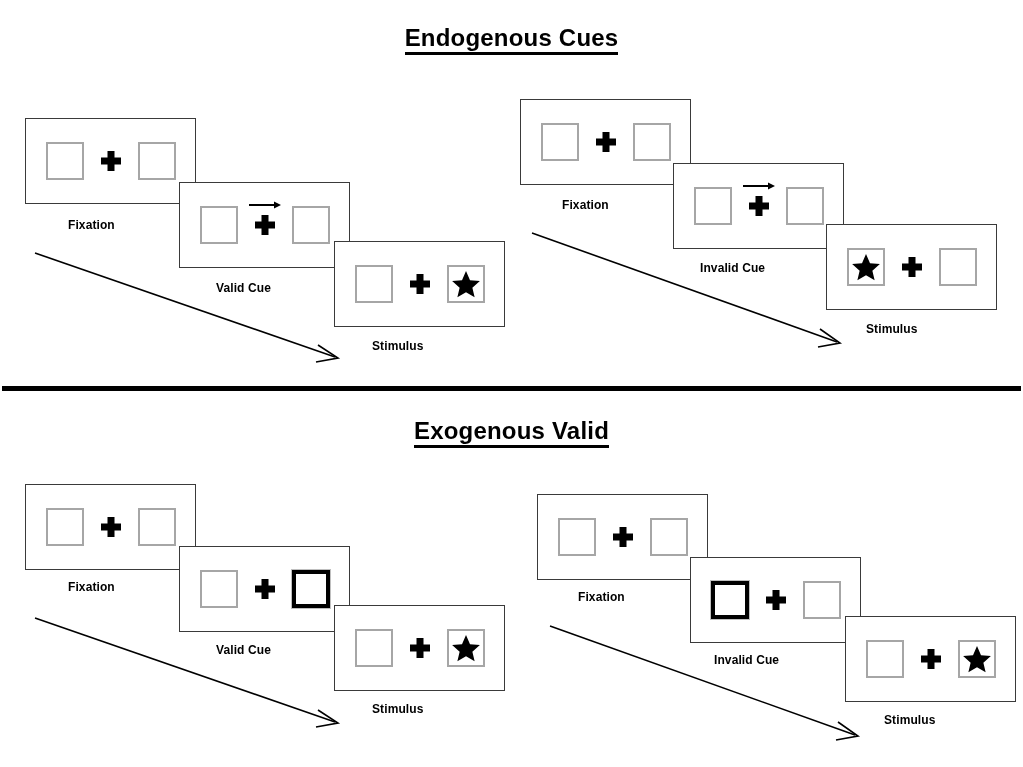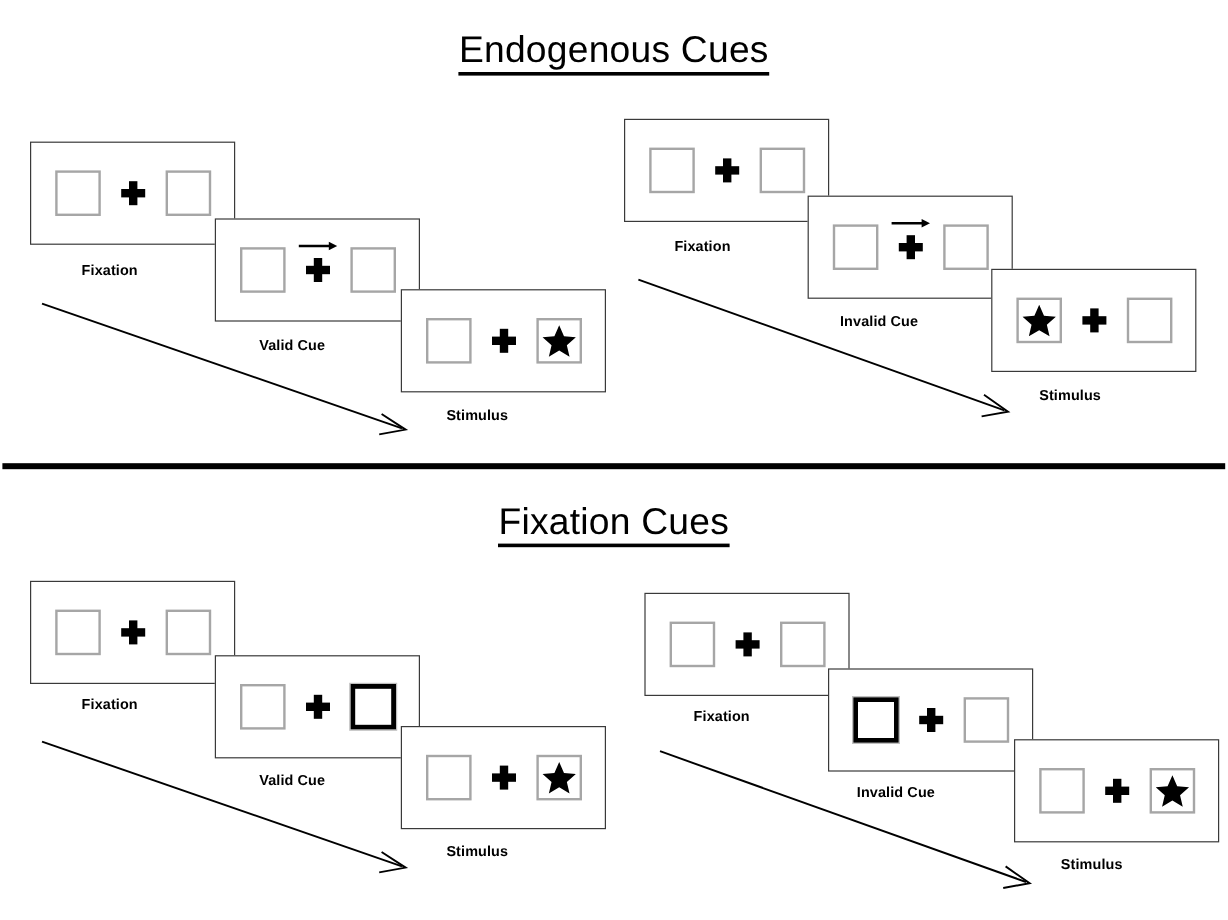--- a/index.html
+++ b/index.html
@@ -15,22 +15,22 @@
     font-family: "Liberation Sans", sans-serif;
     color: #000000;
   }
 
   
   .section-title {
     position: absolute;
     left: 0;
     width: 1023px;
     text-align: center;
-    font-size: 31px;
-    font-weight: normal;
+    font-size: 24px;
+    font-weight: bold;
     letter-spacing: 0.2px;
   }
   .section-title span {
     border-bottom: 3px solid #000;
     padding-bottom: 1px;
   }
   #title-endogenous { top: 24px; }
   #title-exogenous  { top: 417px; }
 
   
@@ -245,21 +245,21 @@
 <div class="caption" style="left:866px; top:322px;">Stimulus</div>
 
 <svg class="time-arrow" style="left:527px; top:225px; width:325px; height:130px;" viewBox="0 0 325 130">
   <line x1="5" y1="8" x2="310" y2="117" stroke="#000" stroke-width="1.6"></line>
   <polyline points="293,104 313,118 291,122" fill="none" stroke="#000" stroke-width="1.6"></polyline>
 </svg>
 
 <div class="divider"></div>
 
 <div class="section-title" id="title-exogenous">
-  <span>Fixation Cues</span>
+  <span>Exogenous Valid</span>
 </div>
 
 <div class="frame" style="left:25px; top:484px; width:171px; height:86px;">
   <div class="frame-inner">
     <div class="box"></div>
     <div class="plus-slot">
       <div class="plus"></div>
     </div>
     <div class="box"></div>
   </div>

